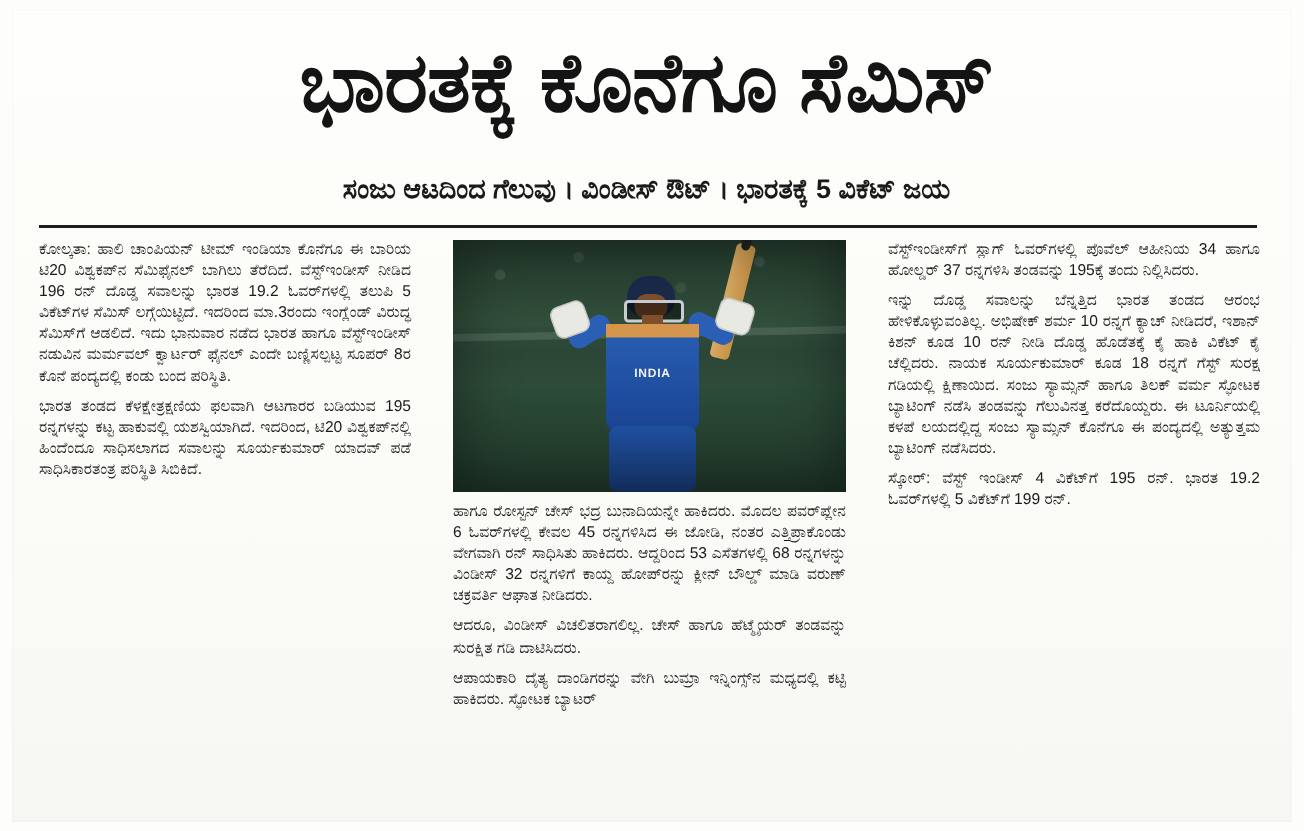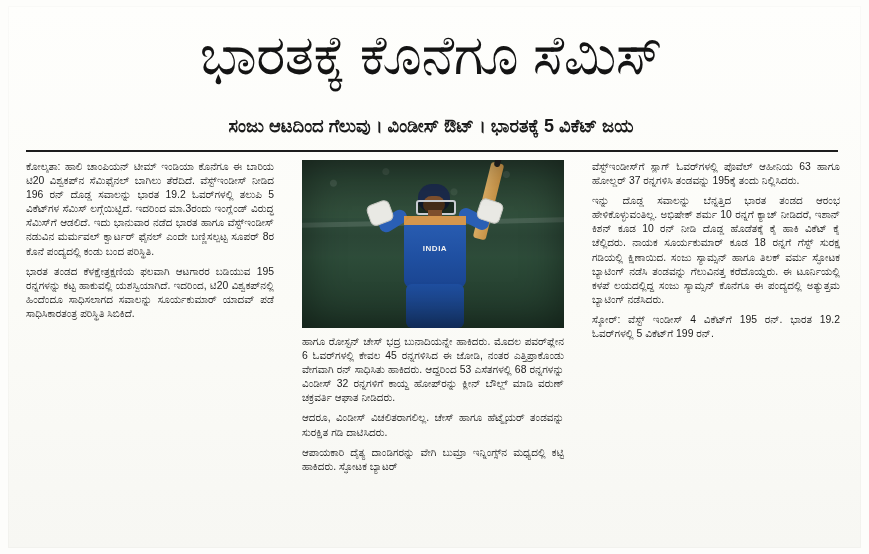--- a/index.html
+++ b/index.html
@@ -23,21 +23,21 @@
     background: linear-gradient(180deg,#fefefc 0%,#fbfbf7 55%,#f7f7f3 100%);
     box-shadow: inset 0 0 0 1px rgba(0,0,0,0.02);
   }
   .headline {
     position: absolute;
     left: 26px;
     top: 24px;
     width: 810px;
     text-align: center;
     font-family: "Liberation Sans", sans-serif;
-    font-weight: normal;
+    font-weight: bold;
     font-size: 55px;
     line-height: 62px;
     letter-spacing: -0.5px;
     color: #141414;
     white-space: nowrap;
   }
   .subhead {
     position: absolute;
     left: 26px;
     top: 112px;
@@ -223,19 +223,19 @@
           <div class="p-pads"></div>
         </div>
         <div class="vig"></div>
       </div>
       <p>ಹಾಗೂ ರೋಸ್ಟನ್ ಚೇಸ್ ಭದ್ರ ಬುನಾದಿಯನ್ನೇ ಹಾಕಿದರು. ಮೊದಲ ಪವರ್‌ಪ್ಲೇನ 6 ಓವರ್‌ಗಳಲ್ಲಿ ಕೇವಲ 45 ರನ್ನಗಳಿಸಿದ ಈ ಜೋಡಿ, ನಂತರ ಎತ್ತಿಪ್ರಾಕೊಂಡು ವೇಗವಾಗಿ ರನ್ ಸಾಧಿಸಿತು ಹಾಕಿದರು. ಆದ್ದರಿಂದ 53 ಎಸೆತಗಳಲ್ಲಿ 68 ರನ್ನಗಳನ್ನು ವಿಂಡೀಸ್ 32 ರನ್ನಗಳಿಗೆ ಕಾಯ್ದ ಹೋಪ್‌ರನ್ನು ಕ್ಲೀನ್ ಬೌಲ್ಡ್ ಮಾಡಿ ವರುಣ್ ಚಕ್ರವರ್ತಿ ಆಘಾತ ನೀಡಿದರು.</p>
       <p>ಆದರೂ, ವಿಂಡೀಸ್ ವಿಚಲಿತರಾಗಲಿಲ್ಲ. ಚೇಸ್ ಹಾಗೂ ಹೆಟ್ಮೈಯರ್ ತಂಡವನ್ನು ಸುರಕ್ಷಿತ ಗಡಿ ದಾಟಿಸಿದರು.</p>
       <p>ಆಪಾಯಕಾರಿ ದೈತ್ಯ ದಾಂಡಿಗರನ್ನು ವೇಗಿ ಬುಮ್ರಾ ಇನ್ನಿಂಗ್ಸ್‌ನ ಮಧ್ಯದಲ್ಲಿ ಕಟ್ಟಿ ಹಾಕಿದರು. ಸ್ಫೋಟಕ ಬ್ಯಾಟರ್</p>
     </div>
 
     <div class="col">
-      <p>ವೆಸ್ಟ್ಇಂಡೀಸ್‌ಗೆ ಸ್ಲಾಗ್ ಓವರ್‌ಗಳಲ್ಲಿ ಪೊವೆಲ್ ಆಹೀನಿಯ 63 ಹಾಗೂ ಹೋಲ್ಡರ್ 37 ರನ್ನಗಳಿಸಿ ತಂಡವನ್ನು 195ಕ್ಕೆ ತಂದು ನಿಲ್ಲಿಸಿದರು.</p>
+      <p>ವೆಸ್ಟ್ಇಂಡೀಸ್‌ಗೆ ಸ್ಲಾಗ್ ಓವರ್‌ಗಳಲ್ಲಿ ಪೊವೆಲ್ ಆಹೀನಿಯ 34 ಹಾಗೂ ಹೋಲ್ಡರ್ 37 ರನ್ನಗಳಿಸಿ ತಂಡವನ್ನು 195ಕ್ಕೆ ತಂದು ನಿಲ್ಲಿಸಿದರು.</p>
       <p>ಇನ್ನು ದೊಡ್ಡ ಸವಾಲನ್ನು ಬೆನ್ನತ್ತಿದ ಭಾರತ ತಂಡದ ಆರಂಭ ಹೇಳಿಕೊಳ್ಳುವಂತಿಲ್ಲ. ಅಭಿಷೇಕ್ ಶರ್ಮ 10 ರನ್ನಗೆ ಕ್ಯಾಚ್ ನೀಡಿದರೆ, ಇಶಾನ್ ಕಿಶನ್ ಕೂಡ 10 ರನ್ ನೀಡಿ ದೊಡ್ಡ ಹೊಡೆತಕ್ಕೆ ಕೈ ಹಾಕಿ ವಿಕೆಟ್ ಕೈ ಚೆಲ್ಲಿದರು. ನಾಯಕ ಸೂರ್ಯಕುಮಾರ್ ಕೂಡ 18 ರನ್ನಗೆ ಗೆಸ್ಟ್ ಸುರಕ್ಷ ಗಡಿಯಲ್ಲಿ ಕ್ಷಿಣಾಯಿದ. ಸಂಜು ಸ್ಯಾಮ್ಸನ್ ಹಾಗೂ ತಿಲಕ್ ವರ್ಮ ಸ್ಫೋಟಕ ಬ್ಯಾಟಿಂಗ್ ನಡೆಸಿ ತಂಡವನ್ನು ಗೆಲುವಿನತ್ತ ಕರೆದೊಯ್ದರು. ಈ ಟೂರ್ನಿಯಲ್ಲಿ ಕಳಪೆ ಲಯದಲ್ಲಿದ್ದ ಸಂಜು ಸ್ಯಾಮ್ಸನ್ ಕೊನೆಗೂ ಈ ಪಂದ್ಯದಲ್ಲಿ ಅತ್ಯುತ್ತಮ ಬ್ಯಾಟಿಂಗ್ ನಡೆಸಿದರು.</p>
       <p class="score-line">ಸ್ಕೋರ್: ವೆಸ್ಟ್ ಇಂಡೀಸ್ 4 ವಿಕೆಟ್‌ಗೆ 195 ರನ್. ಭಾರತ 19.2 ಓವರ್‌ಗಳಲ್ಲಿ 5 ವಿಕೆಟ್‌ಗೆ 199 ರನ್.</p>
     </div>
 
   </div>
 </div>
 
 </body></html>

